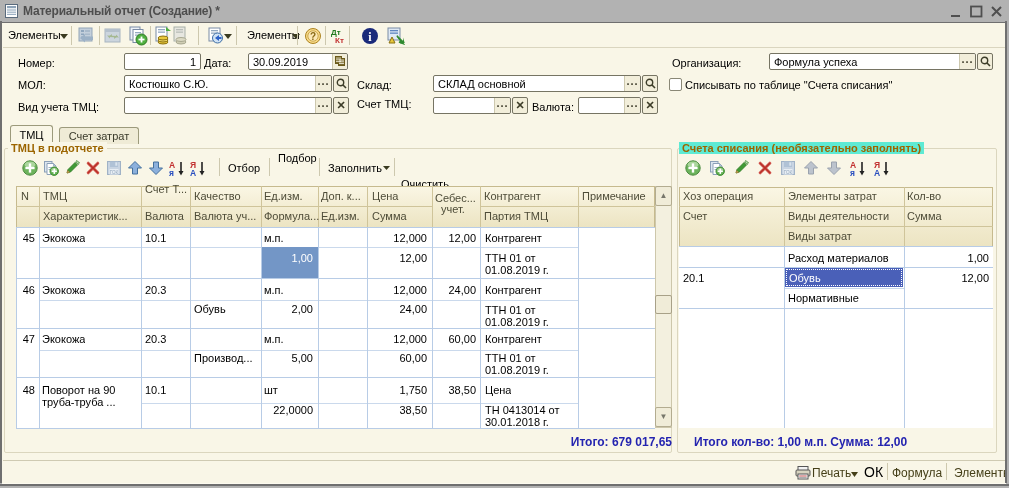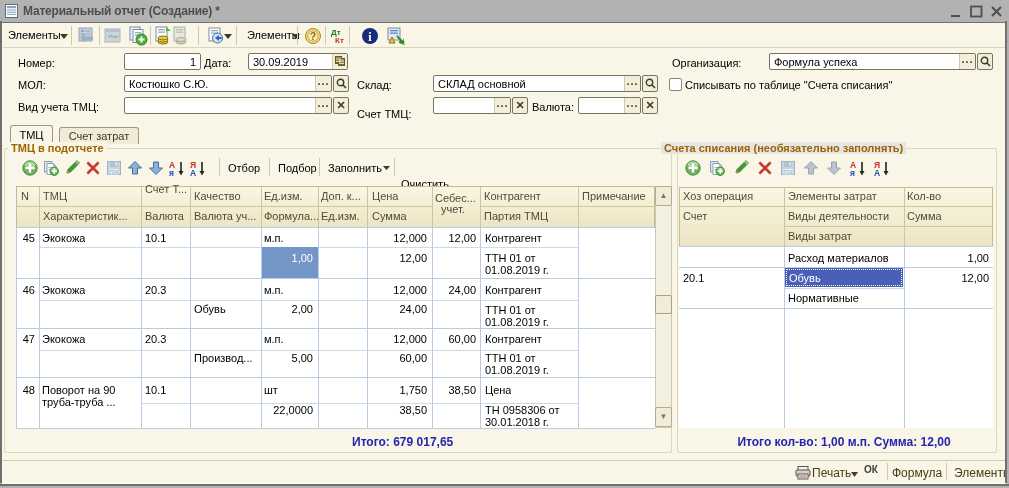--- a/index.html
+++ b/index.html
@@ -202,38 +202,38 @@
     </svg>
 </div>
 <div class="a" style="left:669px;top:78px;width:13px;height:13px;background:#fff;border:1px solid #8a8876;border-radius:2px"></div>
 <div class="a lbl" style="left:685px;top:79px">Списывать по таблице "Счета списания"</div>
 
 <div class="a lbl" style="left:18px;top:101px">Вид учета ТМЦ:</div>
 <div class="a fld" style="left:124px;top:97px;width:208px;height:17px">
     <span class="dots">...</span>
   </div>
 <div class="a sbtn" style="left:333px;top:97px;width:16px;height:17px;font-weight:bold;color:#3c3c28;line-height:15px">✕</div>
-<div class="a lbl" style="left:357px;top:108px">Счет ТМЦ:</div>
+<div class="a lbl" style="left:357px;top:98px">Счет ТМЦ:</div>
 <div class="a fld" style="left:433px;top:97px;width:78px;height:17px">
     <span class="dots">...</span>
   </div>
 <div class="a sbtn" style="left:512px;top:97px;width:16px;height:17px;font-weight:bold;color:#3c3c28;line-height:15px">✕</div>
 <div class="a lbl" style="left:532px;top:101px">Валюта:</div>
 <div class="a fld" style="left:578px;top:97px;width:63px;height:17px">
     <span class="dots">...</span>
   </div>
 <div class="a sbtn" style="left:642px;top:97px;width:16px;height:17px;font-weight:bold;color:#3c3c28;line-height:15px">✕</div>
 
 <div class="a" style="left:10px;top:125px;width:43px;height:19px;background:#f9f6e7;border:1px solid #9c9a7c;border-bottom:none;border-radius:3px 3px 0 0;text-align:center;line-height:18px">ТМЦ</div>
 <div class="a" style="left:59px;top:127px;width:80px;height:17px;background:#efebd6;border:1px solid #9c9a7c;border-bottom:none;border-radius:3px 3px 0 0;text-align:center;line-height:16px;color:#3a3a2a">Счет затрат</div>
 
 <div class="a" style="left:4px;top:148px;width:668px;height:305px;border:1px solid #dbd6be;border-radius:2px"></div>
 <div class="a" style="left:677px;top:148px;width:320px;height:305px;border:1px solid #dbd6be;border-radius:2px"></div>
 <div class="a cap" style="left:8px;top:142px;background:#f9f6e7;padding:0 3px">ТМЦ в подотчете</div>
-<div class="a cap" style="left:661px;top:142px;background:#e5e5e5;padding:0 3px">Счета списания (необязательно заполнять)</div>
+<div class="a cap" style="left:679px;top:142px;background:#5eead4;padding:0 3px">Счета списания (необязательно заполнять)</div>
 
 <div id="ltb">
     <svg class="a" style="left:22px;top:160px" width="16" height="16" viewBox="0 0 16 16">
  <circle cx="8" cy="8" r="7.2" fill="#6cb35c" stroke="#4c8a40"></circle>
  <ellipse cx="8" cy="4.6" rx="5.4" ry="3.2" fill="#b2d9a4" opacity="0.9"></ellipse>
  <rect x="6.8" y="3.4" width="2.4" height="9.2" fill="#fff"></rect>
       <rect x="3.4" y="6.8" width="9.2" height="2.4" fill="#fff"></rect>
     </svg>
     <svg class="a" style="left:43px;top:160px" width="16" height="16" viewBox="0 0 16 16">
  <rect x="1.5" y="1.5" width="7.5" height="10.5" fill="#dde6f0" stroke="#8ba0b8"></rect>
@@ -340,21 +340,21 @@
     <svg class="a" style="left:874px;top:160px" width="16" height="16" viewBox="0 0 16 16">
  <text x="0" y="7.5" font-size="8.5" font-weight="bold" fill="#c23030" font-family="Liberation Sans">Я</text>
  <text x="0" y="15.5" font-size="8.5" font-weight="bold" fill="#2a4fc0" font-family="Liberation Sans">А</text>
  <line x1="12" y1="2" x2="12" y2="13" stroke="#222" stroke-width="1.6"></line>
       <polygon points="9.5,11 14.5,11 12,15.5" fill="#222"></polygon>
     </svg>
   </div>
 <div class="a vsep" style="left:219px;top:158px;height:18px"></div>
 <div class="a lbl" style="left:228px;top:162px">Отбор</div>
 <div class="a vsep" style="left:269px;top:158px;height:18px"></div>
-<div class="a lbl" style="left:278px;top:162px">Подбор</div>
+<div class="a lbl" style="left:278px;top:152px">Подбор</div>
 <div class="a vsep" style="left:319px;top:158px;height:18px"></div>
 <div class="a lbl" style="left:328px;top:162px">Заполнить</div>
 <svg class="a" style="left:383px;top:166px" width="7" height="4">
     <polygon points="0,0 7,0 3.5,4" fill="#3a3a20"></polygon>
   </svg>
 <div class="a vsep" style="left:394px;top:158px;height:18px"></div>
 <div class="a lbl" style="left:401px;top:178px">Очистить</div>
 
 <div id="ltable">
     <div class="a" style="left:16px;top:186px;width:639px;height:41px;background:linear-gradient(#faf6e4,#ece4c2);border:1px solid #c6ba8e;border-bottom:none"></div>
@@ -445,21 +445,21 @@
     <div class="a cell rt " style="left:-45px;top:384px;width:80px">48</div>
     <div class="a cell " style="left:42px;top:384px">Поворот на 90</div>
     <div class="a cell " style="left:42px;top:396px">труба-труба ...</div>
     <div class="a cell " style="left:145px;top:384px">10.1</div>
     <div class="a cell " style="left:264px;top:384px">шт</div>
     <div class="a cell rt " style="left:347px;top:384px;width:80px">1,750</div>
     <div class="a cell rt " style="left:396px;top:384px;width:80px">38,50</div>
     <div class="a cell " style="left:485px;top:384px">Цена</div>
     <div class="a cell rt " style="left:233px;top:404px;width:80px">22,0000</div>
     <div class="a cell rt " style="left:347px;top:404px;width:80px">38,50</div>
-    <div class="a cell " style="left:485px;top:404px">ТН 0958306 от</div>
+    <div class="a cell " style="left:485px;top:404px">ТН 0413014 от</div>
     <div class="a cell " style="left:485px;top:416px">30.01.2018 г.</div>
     <div class="a" style="left:655px;top:186px;width:17px;height:242px;background:#f3f0df;border:1px solid #cdc7ab"></div>
     <div class="a" style="left:655px;top:186px;width:17px;height:20px;background:#f0ecd8;border:1px solid #b3ac90;border-radius:2px;text-align:center;line-height:18px;font-size:8px;color:#76766a">▲</div>
     <div class="a" style="left:655px;top:407px;width:17px;height:20px;background:#f0ecd8;border:1px solid #b3ac90;border-radius:2px;text-align:center;line-height:18px;font-size:8px;color:#76766a">▼</div>
     <div class="a" style="left:655px;top:295px;width:17px;height:19px;background:#f0ecd8;border:1px solid #a8a188;border-radius:2px"></div>
   </div>
 
 <div id="rtable">
     <div class="a" style="left:679px;top:187px;width:314px;height:59px;background:linear-gradient(#faf6e4,#ece4c2);border:1px solid #c6ba8e;border-bottom:none"></div>
     <div class="a" style="left:679px;top:246px;width:314px;height:182px;background:#fff"></div>
@@ -482,36 +482,36 @@
     <div class="a hdrtext" style="left:788px;top:230px">Виды затрат</div>
     <div class="a cell " style="left:788px;top:252px">Расход материалов</div>
     <div class="a cell rt " style="left:909px;top:252px;width:80px">1,00</div>
     <div class="a" style="left:785px;top:268px;width:117.5px;height:19px;background:#4a60b8;outline:1px dotted #fff;outline-offset:-2px"></div>
     <div class="a cell " style="left:683px;top:272px">20.1</div>
     <div class="a cell" style="left:789px;top:272px;color:#fff">Обувь</div>
     <div class="a cell rt " style="left:909px;top:272px;width:80px">12,00</div>
     <div class="a cell " style="left:788px;top:292px">Нормативные</div>
   </div>
 
-<div class="a blue" style="left:352px;top:435px;width:300px;text-align:left">Итого: 679 017,65</div>
-<div class="a blue" style="left:694px;top:435px;width:300px;text-align:center">Итого кол-во: 1,00 м.п. Сумма: 12,00</div>
+<div class="a blue" style="left:372px;top:435px;width:300px;text-align:right">Итого: 679 017,65</div>
+<div class="a blue" style="left:694px;top:435px;width:300px;text-align:left">Итого кол-во: 1,00 м.п. Сумма: 12,00</div>
 
 <div class="a" style="left:3px;top:460px;width:1003px;height:1px;background:#cfcab2"></div>
 <svg class="a" style="left:795px;top:466px" width="16" height="14" viewBox="0 0 16 14">
  <rect x="3" y="0.5" width="10" height="4" fill="#f2f2f2" stroke="#555"></rect>
  <rect x="1" y="4" width="14" height="6" rx="1" fill="#d8d4c0" stroke="#555"></rect>
  <rect x="3" y="8" width="10" height="5" fill="#fff" stroke="#555"></rect>
  <rect x="4.2" y="9.5" width="7.5" height="1" fill="#c05050"></rect>
     <rect x="4.2" y="11.2" width="7.5" height="1" fill="#999"></rect>
 </svg>
 <div class="a lbl" style="left:812px;top:466px;color:#453f18;font-size:12px">Печать</div>
 <svg class="a" style="left:851px;top:472px" width="7" height="5">
     <polygon points="0,0 7,0 3.5,5" fill="#453f18"></polygon>
   </svg>
-<div class="a lbl" style="left:864px;top:464px;color:#404040;font-size:10px;font-weight:bold">ОК</div>
+<div class="a lbl" style="left:864px;top:464px;color:#000000;font-size:14px;font-weight:normal">ОК</div>
 <div class="a vsep" style="left:887px;top:463px;height:17px"></div>
 <div class="a lbl" style="left:892px;top:466px;color:#453f18;font-size:12px">Формула</div>
 <div class="a vsep" style="left:946px;top:463px;height:17px"></div>
 <div class="a lbl" style="left:954px;top:466px;color:#453f18;font-size:12px">Элементы</div>
 
 <div class="a" style="left:0;top:21px;width:2px;height:462px;background:#6f6f6f"></div>
 <div class="a" style="left:1005px;top:21px;width:2px;height:462px;background:#6f6f6f"></div>
 <div class="a" style="left:1007px;top:21px;width:2px;height:462px;background:#b2b2b2"></div>
 <div class="a" style="left:2px;top:483px;width:1004px;height:1px;background:#fdfbf0"></div>
 <div class="a" style="left:0;top:484px;width:1009px;height:2px;background:#6f6f6f"></div>

